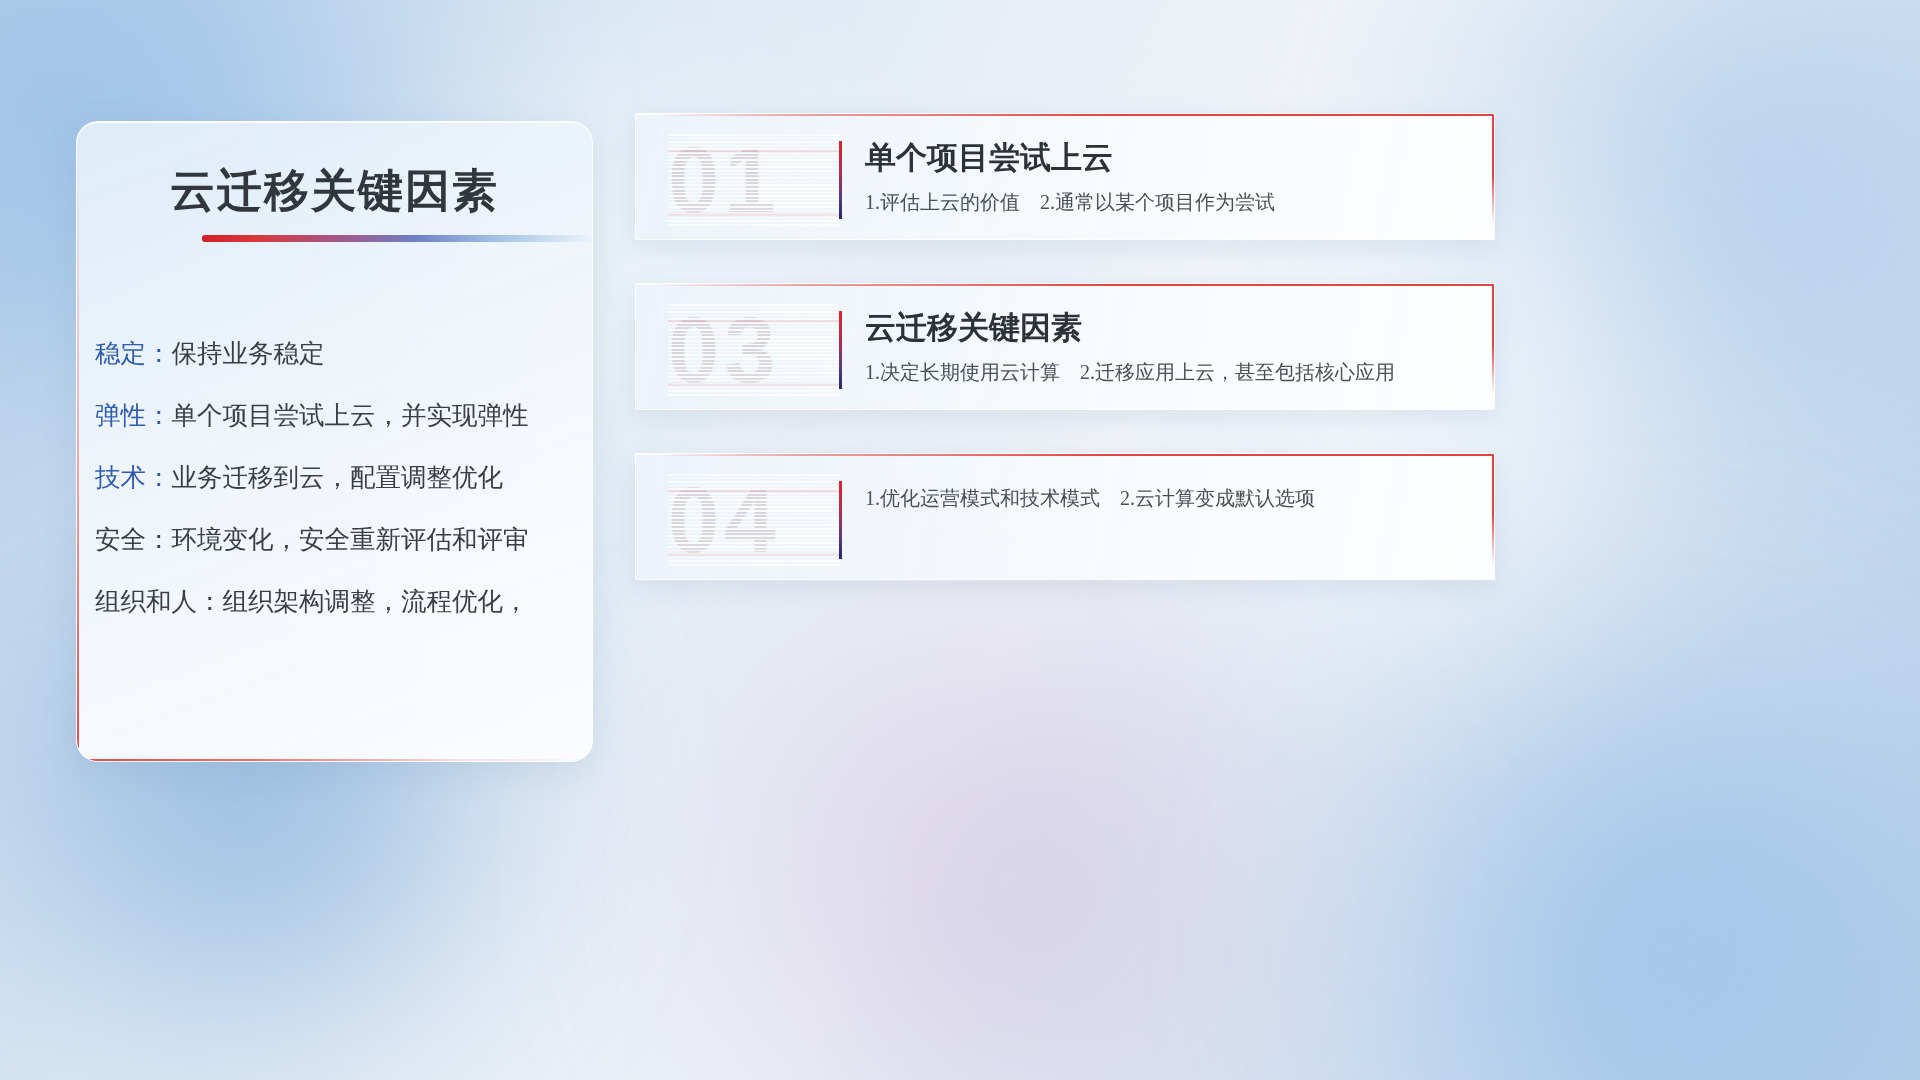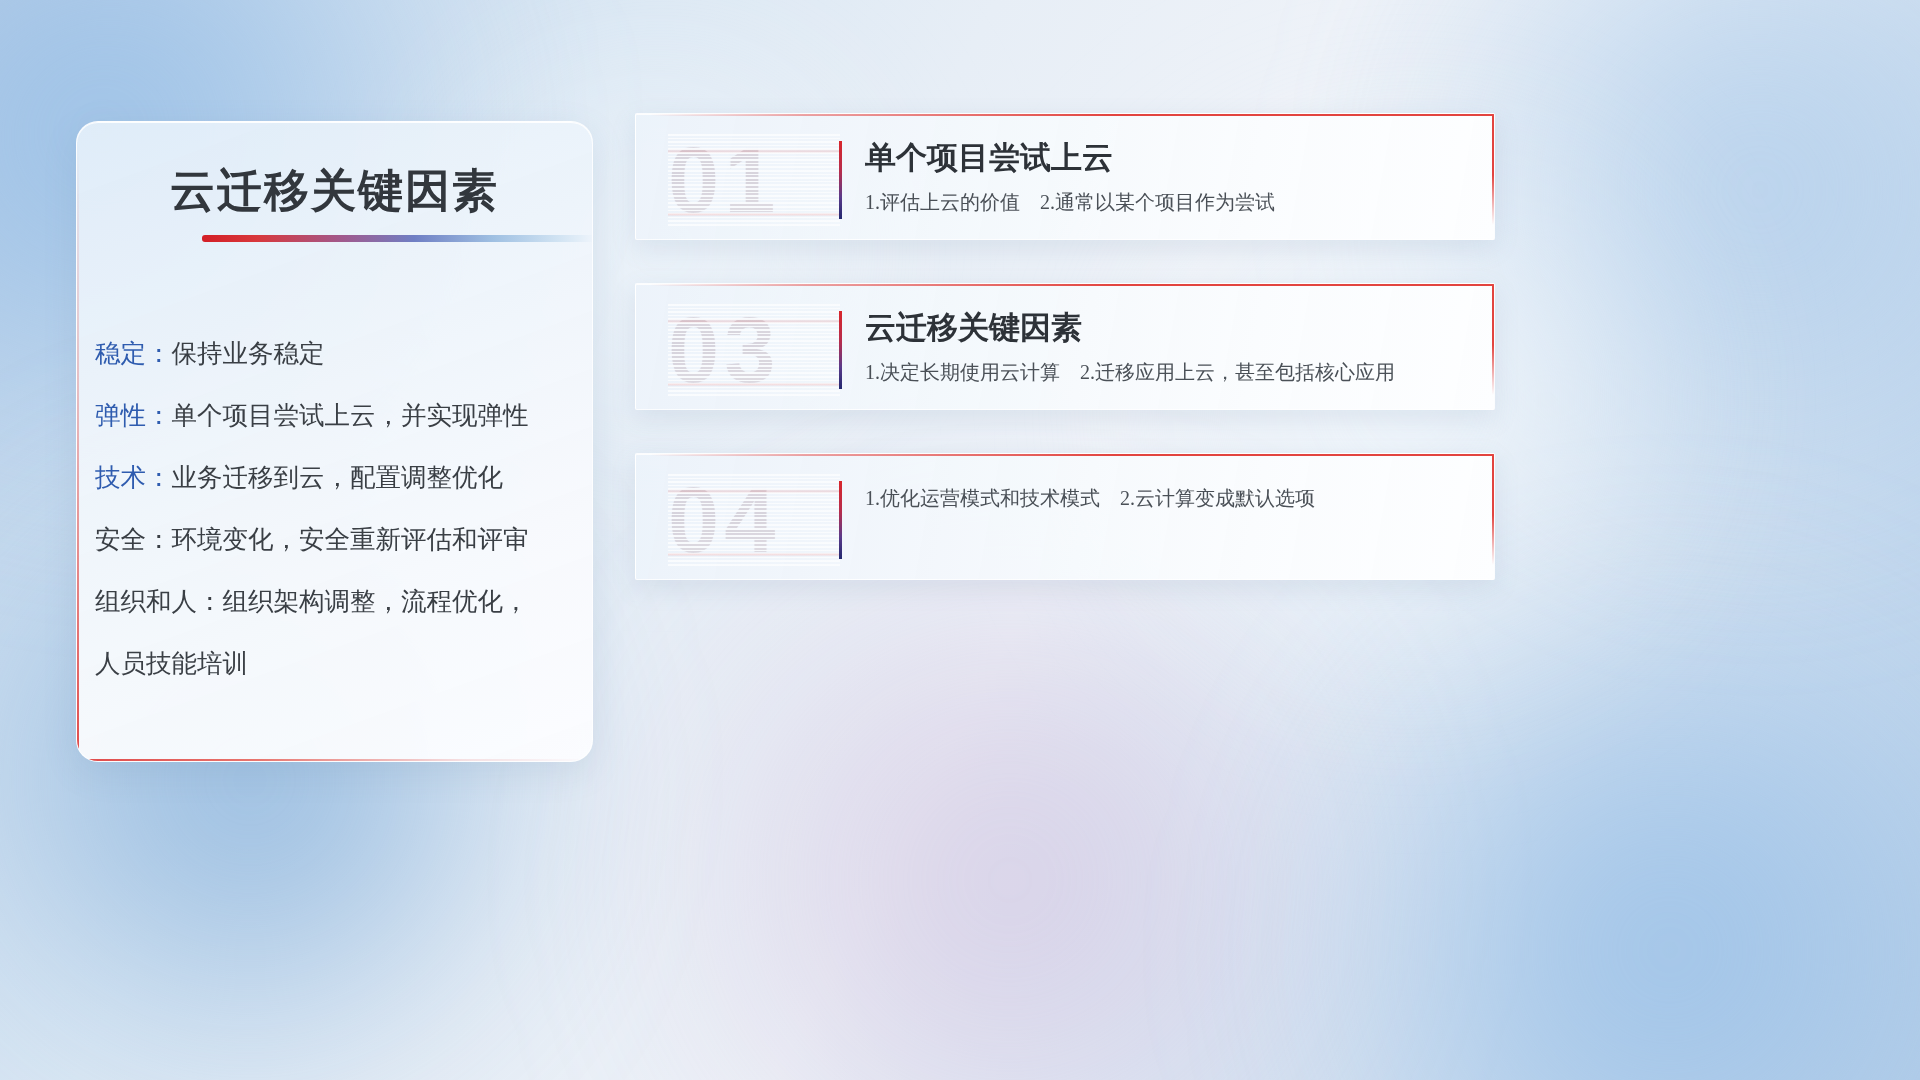--- a/index.html
+++ b/index.html
@@ -182,23 +182,20 @@
     </div>
     <div class="factor-row">
       <span class="factor-key">技术：</span><span class="factor-text">业务迁移到云，配置调整优化</span>
     </div>
     <div class="factor-row">
       <span class="factor-key neutral">安全：</span><span class="factor-text">环境变化，安全重新评估和评审</span>
     </div>
     <div class="factor-row">
       <span class="factor-key neutral">组织和人：</span><span class="factor-text">组织架构调整，流程优化，</span>
     </div>
-    <div class="factor-row">
-      <span class="factor-key neutral"></span><span class="factor-text">人员技能培训</span>
-    </div>
   </div>
 </div>
 
 <div id="cards">
 
   <div class="step-card">
     <div class="step-num">
         <span>01</span>
       </div>
     <div class="num-stripes"></div>

